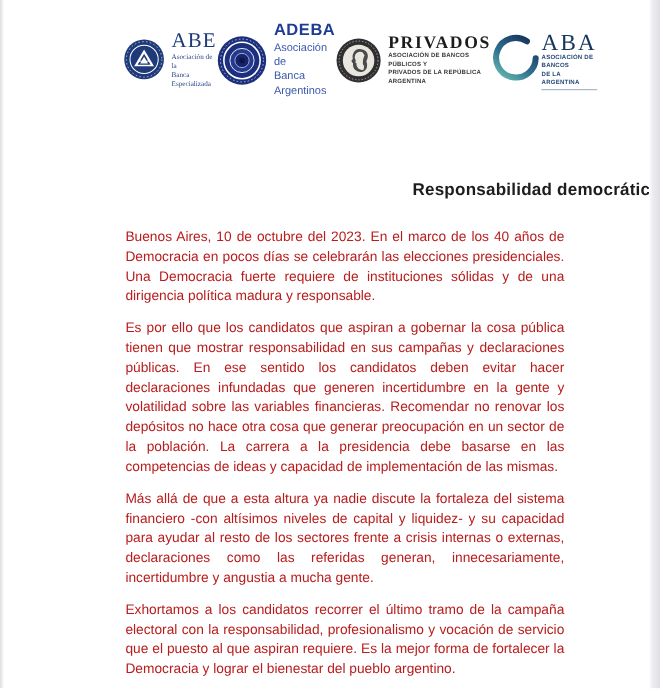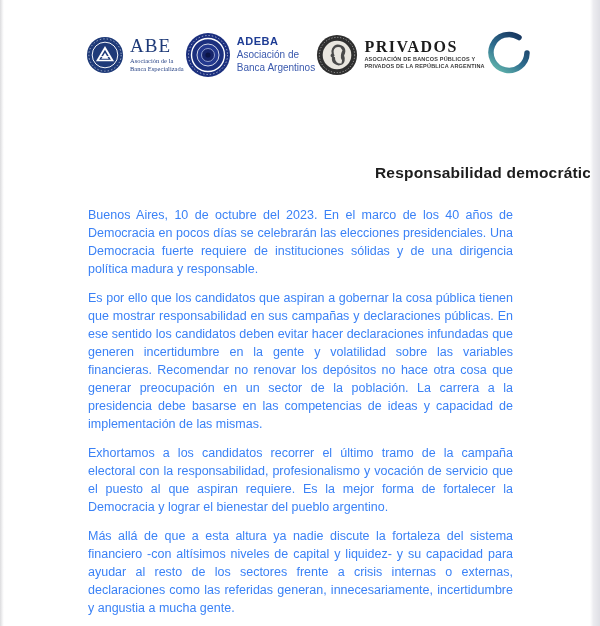--- a/index.html
+++ b/index.html
@@ -4,20 +4,21 @@
 <style>
   * { box-sizing: border-box; margin: 0; padding: 0; }
   html, body { width: 600px; height: 626px; }
   body { font-family: "Liberation Sans", sans-serif; background: #ffffff; }
 
   .page {
     position: relative;
     width: 600px; height: 626px;
     background: #ffffff;
     overflow: hidden;
+    padding-left: 26px;
   }
   .edge-left {
     position: absolute; left: 0; top: 0; bottom: 0; width: 4px;
     background: linear-gradient(to right, #dcdcde, #f7f7f8 70%, #ffffff);
   }
   .edge-right {
     position: absolute; right: 0; top: 0; bottom: 0; width: 10px;
     background: linear-gradient(to right, #ffffff 0%, #ececf0 35%, #dfdfe5 100%);
   }
 
@@ -30,21 +31,21 @@
     height: 82px;
   }
   .logo { display: flex; align-items: center; gap: 6px; }
   .logo-text { display: flex; flex-direction: column; line-height: 1.1; }
 
   
   .abe-abbr { font-family: "Liberation Serif", serif; font-size: 19px; color: #1e3a78; letter-spacing: 1px; }
   .abe-sub { font-family: "Liberation Serif", serif; font-size: 6.5px; color: #2a4587; line-height: 1.25; }
 
   
-  .adeba-abbr { font-weight: 700; font-size: 11px; color: #1e3c94; letter-spacing: .5px; }
+  .adeba-abbr { font-weight: 700; font-size: 15px; color: #1e3c94; letter-spacing: .5px; }
   .adeba-sub { font-size: 10px; color: #3a59ad; line-height: 1.3; }
 
   
   .abappra-abbr { font-family: "Liberation Serif", serif; font-weight: 700; font-size: 16px; color: #1c1c1c; letter-spacing: 1.5px; }
   .abappra-sub { font-size: 5.5px; font-weight: 700; color: #3a3a3a; line-height: 1.35; letter-spacing: .2px; }
 
   
   .aba-abbr { font-family: "Liberation Serif", serif; font-size: 21px; color: #16355e; letter-spacing: 2px; }
   .aba-sub { font-size: 5.5px; font-weight: 700; color: #274a78; line-height: 1.35; letter-spacing: .2px;
              border-bottom: 1px solid #9fb2c6; padding-bottom: 2px; }
@@ -60,21 +61,21 @@
     font-weight: 700;
     color: #1d1d1d;
     letter-spacing: .2px;
   }
   .content {
     margin: 24px 87px 0 88px;
   }
   .content p {
     font-size: 12.5px;
     line-height: 18px;
-    color: #3b82f6;
+    color: #b91c1c;
     text-align: justify;
     margin-bottom: 11px;
   }
 </style>
 </head>
 <body>
 
 <div class="page">
   <div class="edge-left"></div>
   <div class="edge-right"></div>
@@ -133,24 +134,31 @@
       <svg class="seal" width="48" height="48" viewBox="0 0 48 48">
         <defs>
           <linearGradient id="abaGrad" x1="0.8" y1="0" x2="0.1" y2="1">
             <stop offset="0" stop-color="#16355e"></stop>
             <stop offset="0.55" stop-color="#2f6e8f"></stop>
             <stop offset="1" stop-color="#63b8ad"></stop>
           </linearGradient>
         </defs>
         <path d="M33 6.5 A 18 18 0 1 0 41 22" fill="none" stroke="url(#abaGrad)" stroke-width="5.5" stroke-linecap="round"></path>
       </svg>
+      <div class="logo-text">
+        <span class="aba-abbr">ABA</span>
+        <span class="aba-sub">
+          <span style="display:block">ASOCIACIÓN DE BANCOS</span>
+          <span style="display:block">DE LA ARGENTINA</span>
+        </span>
+      </div>
     </div>
   </div>
 
   <h1 class="doc-title">Responsabilidad democrática</h1>
 
   <div class="content">
     <p>Buenos Aires, 10 de octubre del 2023. En el marco de los 40 años de Democracia en pocos días se celebrarán las elecciones presidenciales. Una Democracia fuerte requiere de instituciones sólidas y de una dirigencia política madura y responsable.</p>
     <p>Es por ello que los candidatos que aspiran a gobernar la cosa pública tienen que mostrar responsabilidad en sus campañas y declaraciones públicas. En ese sentido los candidatos deben evitar hacer declaraciones infundadas que generen incertidumbre en la gente y volatilidad sobre las variables financieras. Recomendar no renovar los depósitos no hace otra cosa que generar preocupación en un sector de la población. La carrera a la presidencia debe basarse en las competencias de ideas y capacidad de implementación de las mismas.</p>
+    <p>Más allá de que a esta altura ya nadie discute la fortaleza del sistema financiero -con altísimos niveles de capital y liquidez- y su capacidad para ayudar al resto de los sectores frente a crisis internas o externas, declaraciones como las referidas generan, innecesariamente, incertidumbre y angustia a mucha gente.</p>
     <p>Exhortamos a los candidatos recorrer el último tramo de la campaña electoral con la responsabilidad, profesionalismo y vocación de servicio que el puesto al que aspiran requiere. Es la mejor forma de fortalecer la Democracia y lograr el bienestar del pueblo argentino.</p>
-    <p>Más allá de que a esta altura ya nadie discute la fortaleza del sistema financiero -con altísimos niveles de capital y liquidez- y su capacidad para ayudar al resto de los sectores frente a crisis internas o externas, declaraciones como las referidas generan, innecesariamente, incertidumbre y angustia a mucha gente.</p>
   </div>
 </div>
 
 </body></html>

